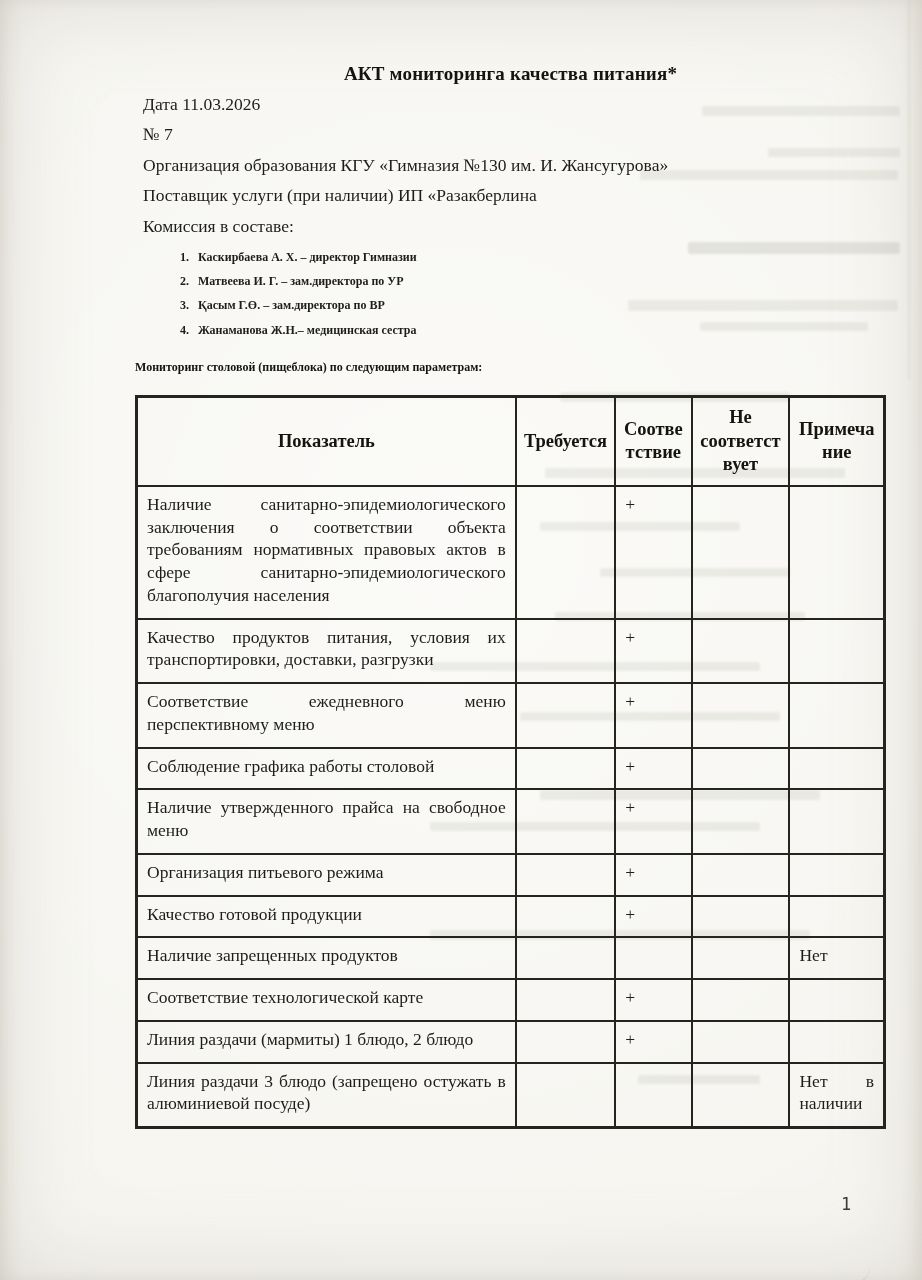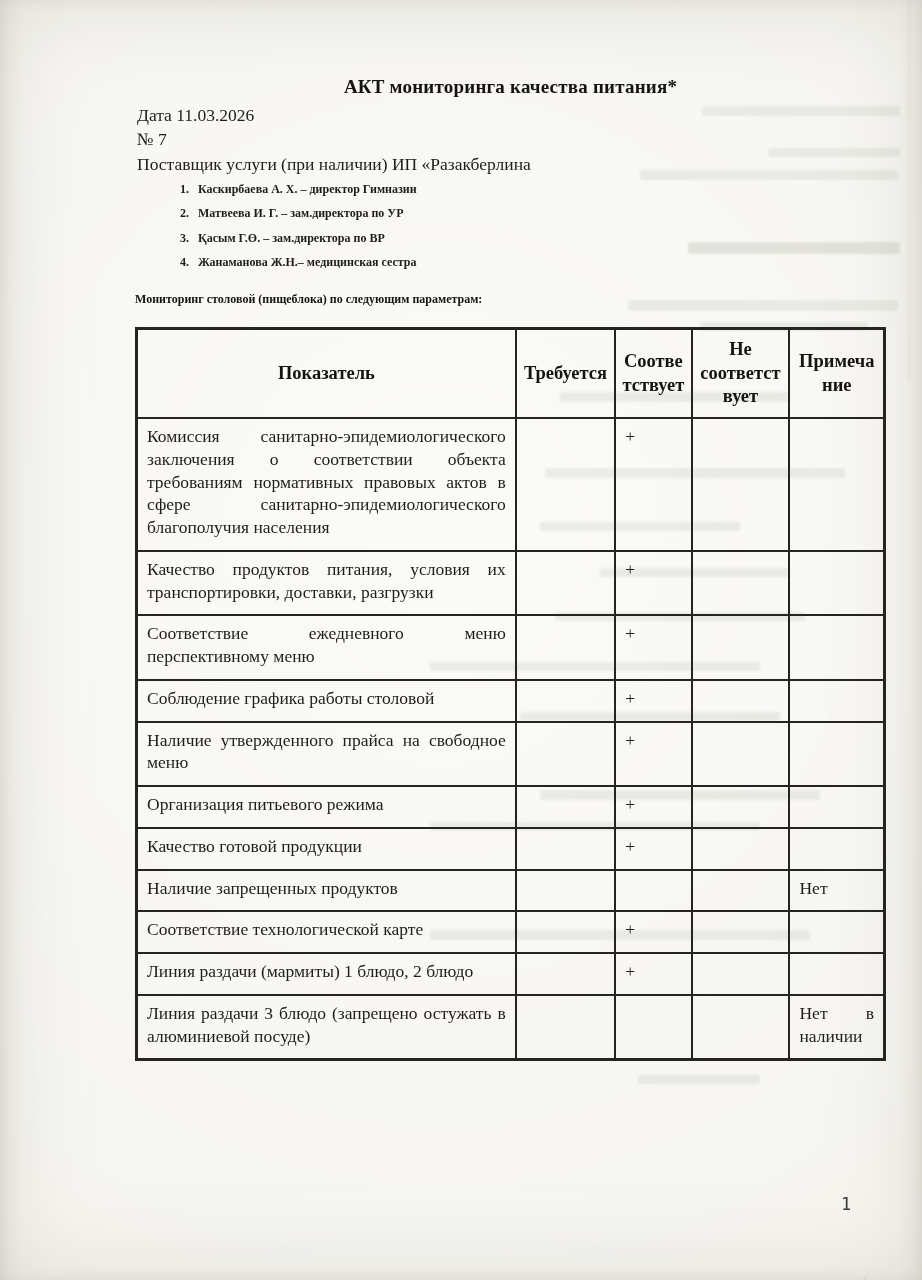--- a/index.html
+++ b/index.html
@@ -41,37 +41,37 @@
     width: 210px; height: 70px;
     border-radius: 50%;
     border-bottom: 2px solid rgba(150,144,132,0.38);
     transform: rotate(-4deg);
     z-index: 0;
   }
 
   .content {
     position: absolute;
     left: 135px;
-    top: 76px;
+    top: 63px;
     width: 751px;
     z-index: 1;
   }
 
   .title {
     font-size: 19px;
     font-weight: bold;
     text-align: center;
     margin: 0 0 6px 0;
     letter-spacing: 0.2px;
     color: #16140f;
   }
   .line {
     font-size: 17.5px;
     line-height: 22.4px;
-    margin: 2px;
+    margin: 8px;
   }
   ol.commission {
     margin: 2px 0 0 0;
     padding: 0 0 0 57px;
   }
   ol.commission li {
     font-size: 12px;
     line-height: 24.2px;
     padding-left: 6px;
     font-weight: bold;
@@ -156,21 +156,23 @@
     <div class="ghost vline" style="top:0; left:908px; height:380px;"></div>
   </div>
 
   <div class="curl"></div>
 
   <div class="content">
     <h1 class="title">АКТ мониторинга качества питания*</h1>
 
     <p class="line">Дата 11.03.2026</p>
     <p class="line">№ 7</p>
+    <p class="line">Организация образования КГУ «Гимназия №130 им. И. Жансугурова»</p>
     <p class="line">Поставщик услуги (при наличии) ИП «Разакберлина</p>
+    <p class="line">Комиссия в составе:</p>
 
     <ol class="commission">
   <li>Каскирбаева А. Х. – директор Гимназии</li>
 
   <li>Матвеева И. Г. – зам.директора по УР</li>
 
   <li>Қасым Г.Ө. – зам.директора по ВР</li>
 
   <li>Жанаманова Ж.Н.– медицинская сестра</li>
 </ol>
@@ -182,28 +184,28 @@
         <col class="c-ind">
           <col class="c-req">
           <col class="c-yes">
           <col class="c-no">
           <col class="c-note">
       </colgroup>
       <thead>
         <tr>
           <th>Показатель</th>
           <th>Требуется</th>
-          <th>Соответствует</th>
+          <th>Соответствие</th>
           <th>Не соответствует</th>
           <th>Примечание</th>
         </tr>
       </thead>
       <tbody>
   <tr>
-    <td class="ind">Комиссия санитарно-эпидемиологического заключения о соответствии объекта требованиям нормативных правовых актов в сфере санитарно-эпидемиологического благополучия населения</td>
+    <td class="ind">Наличие санитарно-эпидемиологического заключения о соответствии объекта требованиям нормативных правовых актов в сфере санитарно-эпидемиологического благополучия населения</td>
     <td class="mark"></td>
     <td class="mark">+</td>
     <td class="mark"></td>
     <td class="note"></td>
   </tr>
 
   <tr>
     <td class="ind">Качество продуктов питания, условия их транспортировки, доставки, разгрузки</td>
     <td class="mark"></td>
     <td class="mark">+</td>

